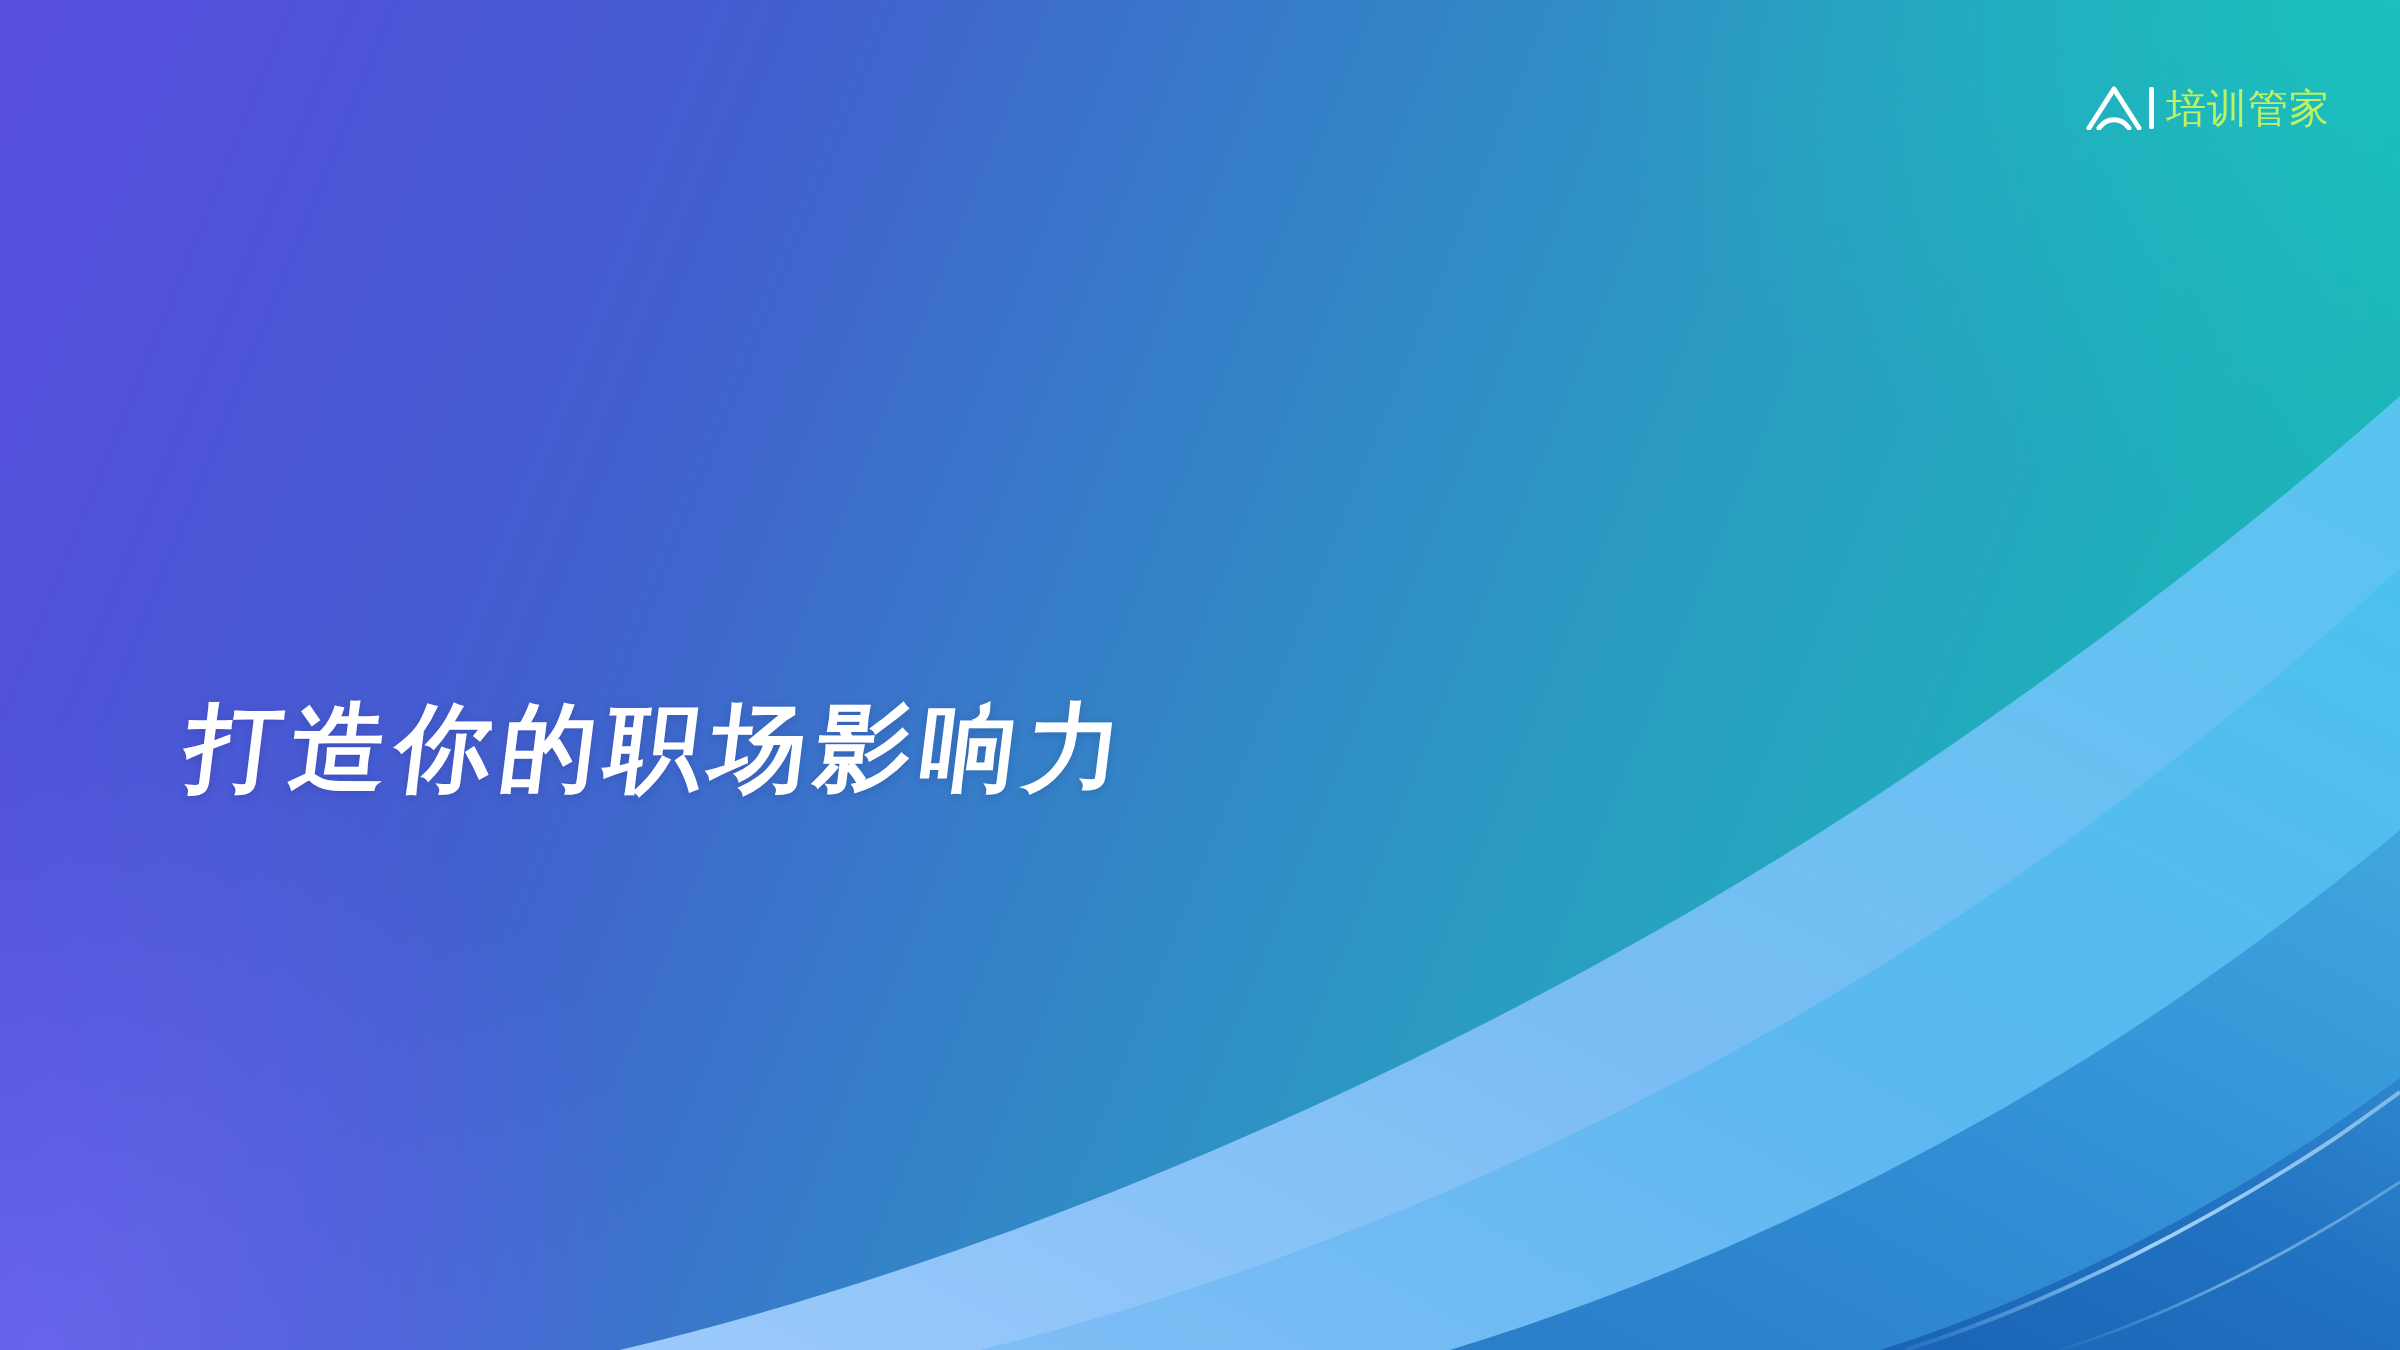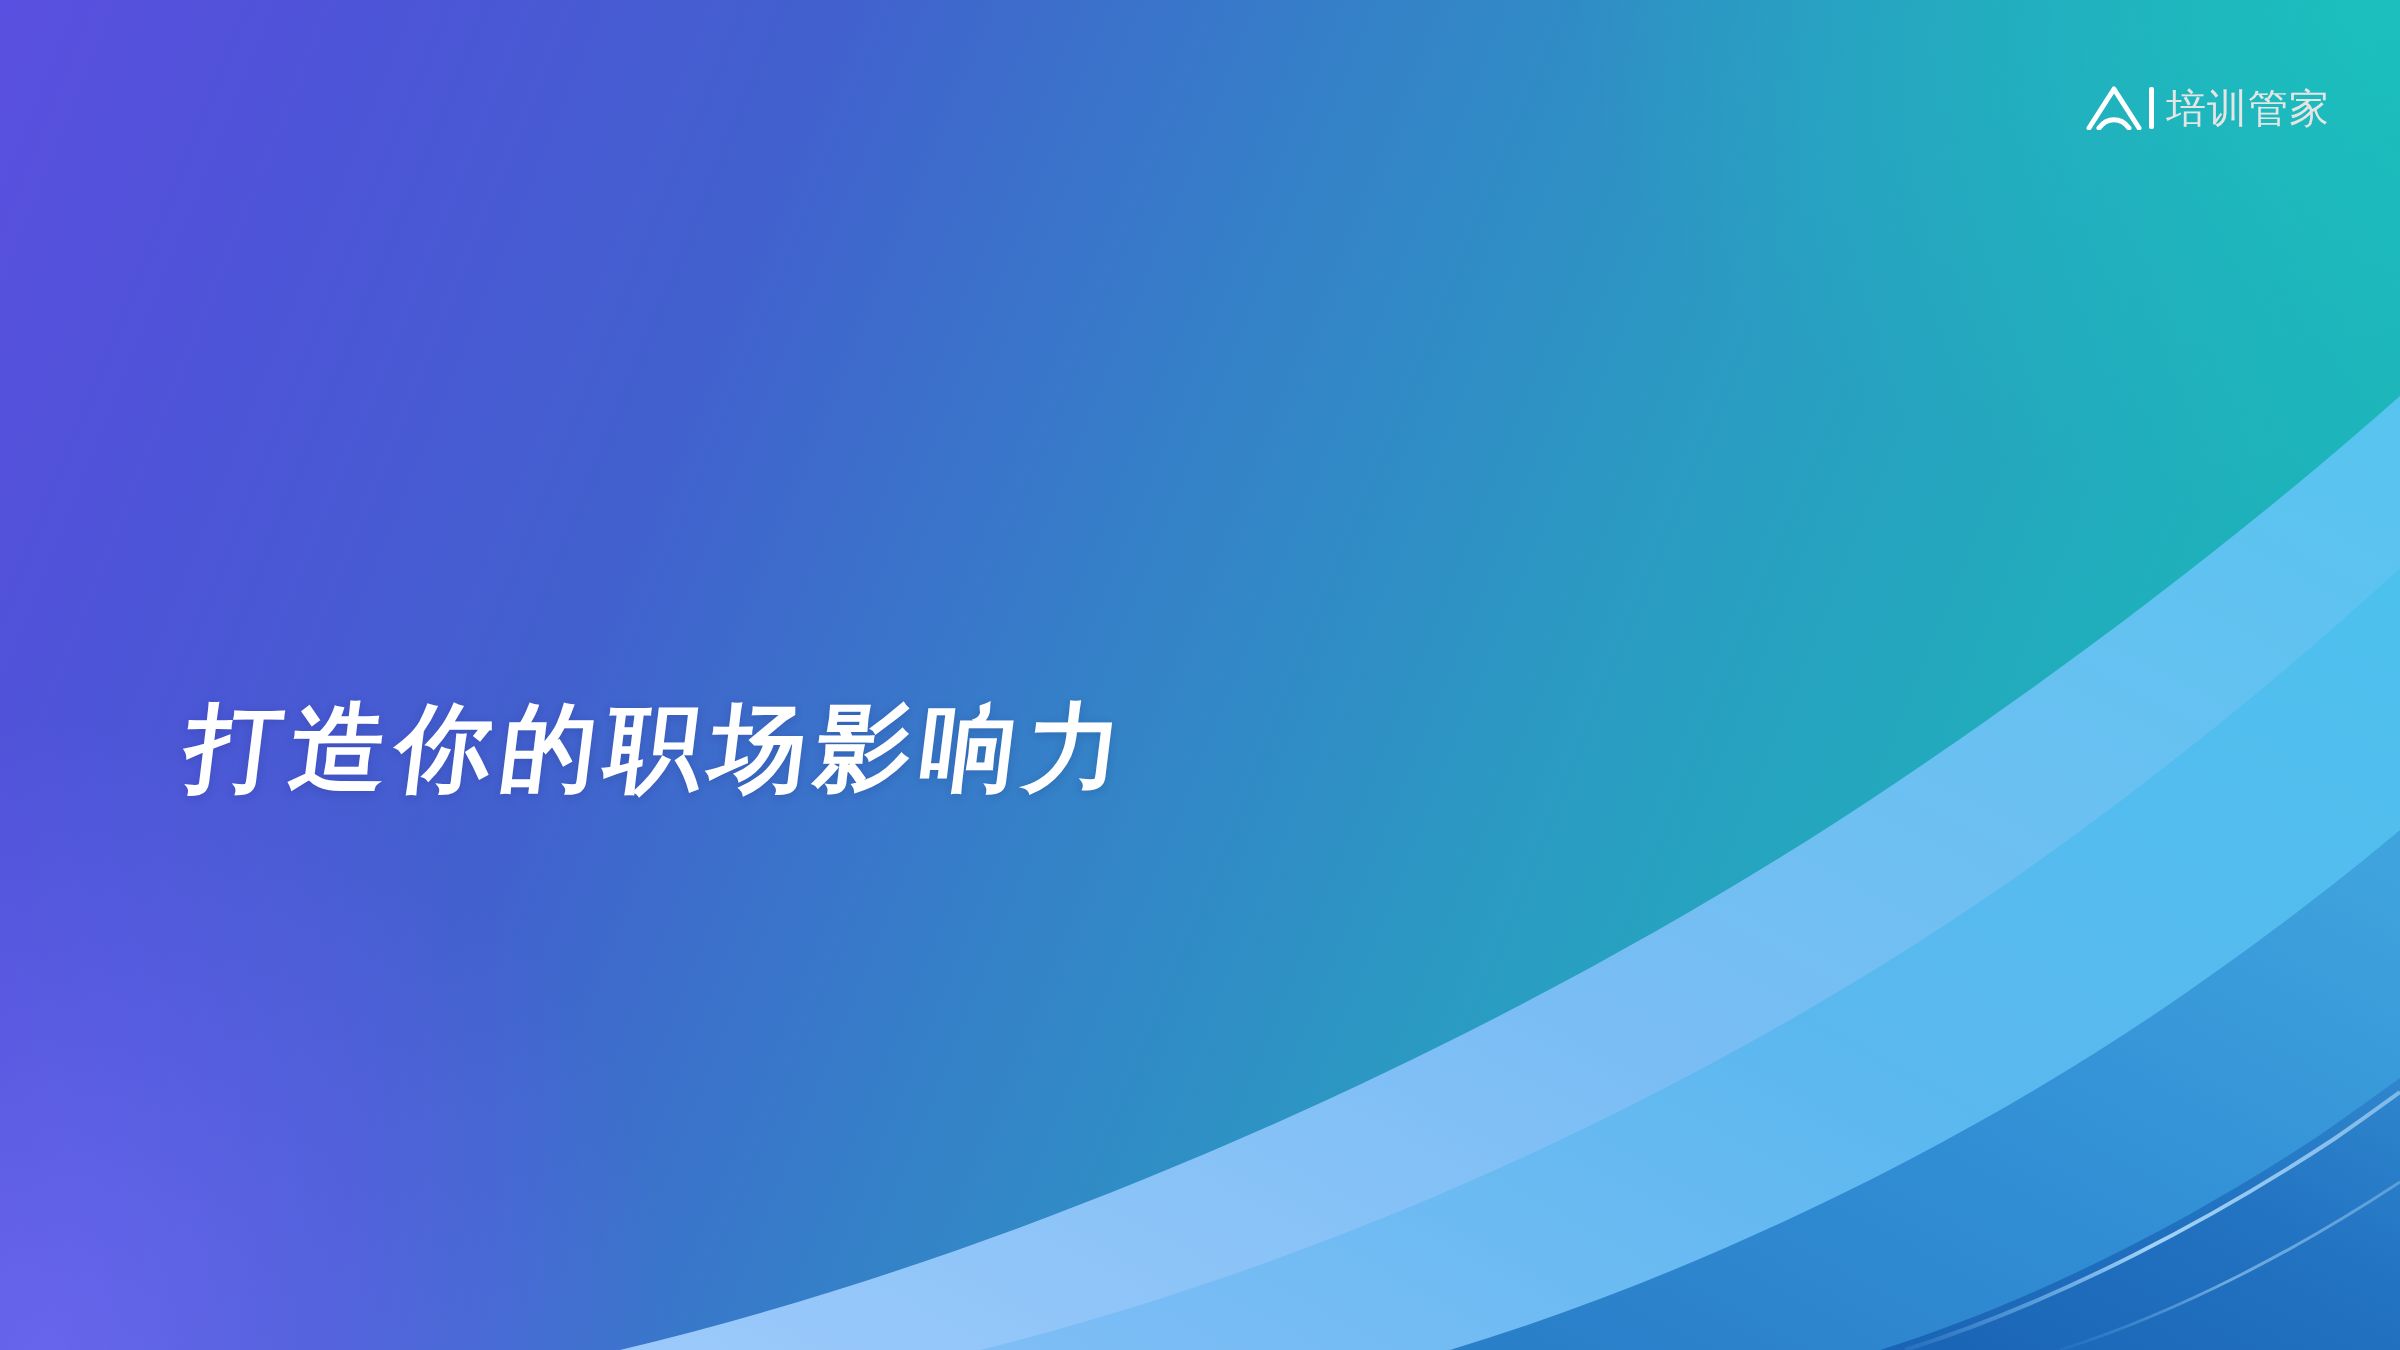--- a/index.html
+++ b/index.html
@@ -86,21 +86,21 @@
     height: 44px;
   }
   .logo-divider {
     width: 5px;
     height: 42px;
     background: #ffffff;
     border-radius: 2px;
     margin: 0 12px 0 2px;
   }
   .logo-text {
-    color: #e5e5e5;
+    color: #bef264;
     font-size: 40px;
     font-weight: 500;
     letter-spacing: 1px;
     line-height: 1;
     white-space: nowrap;
   }
 </style>
 </head>
 <body>
 

